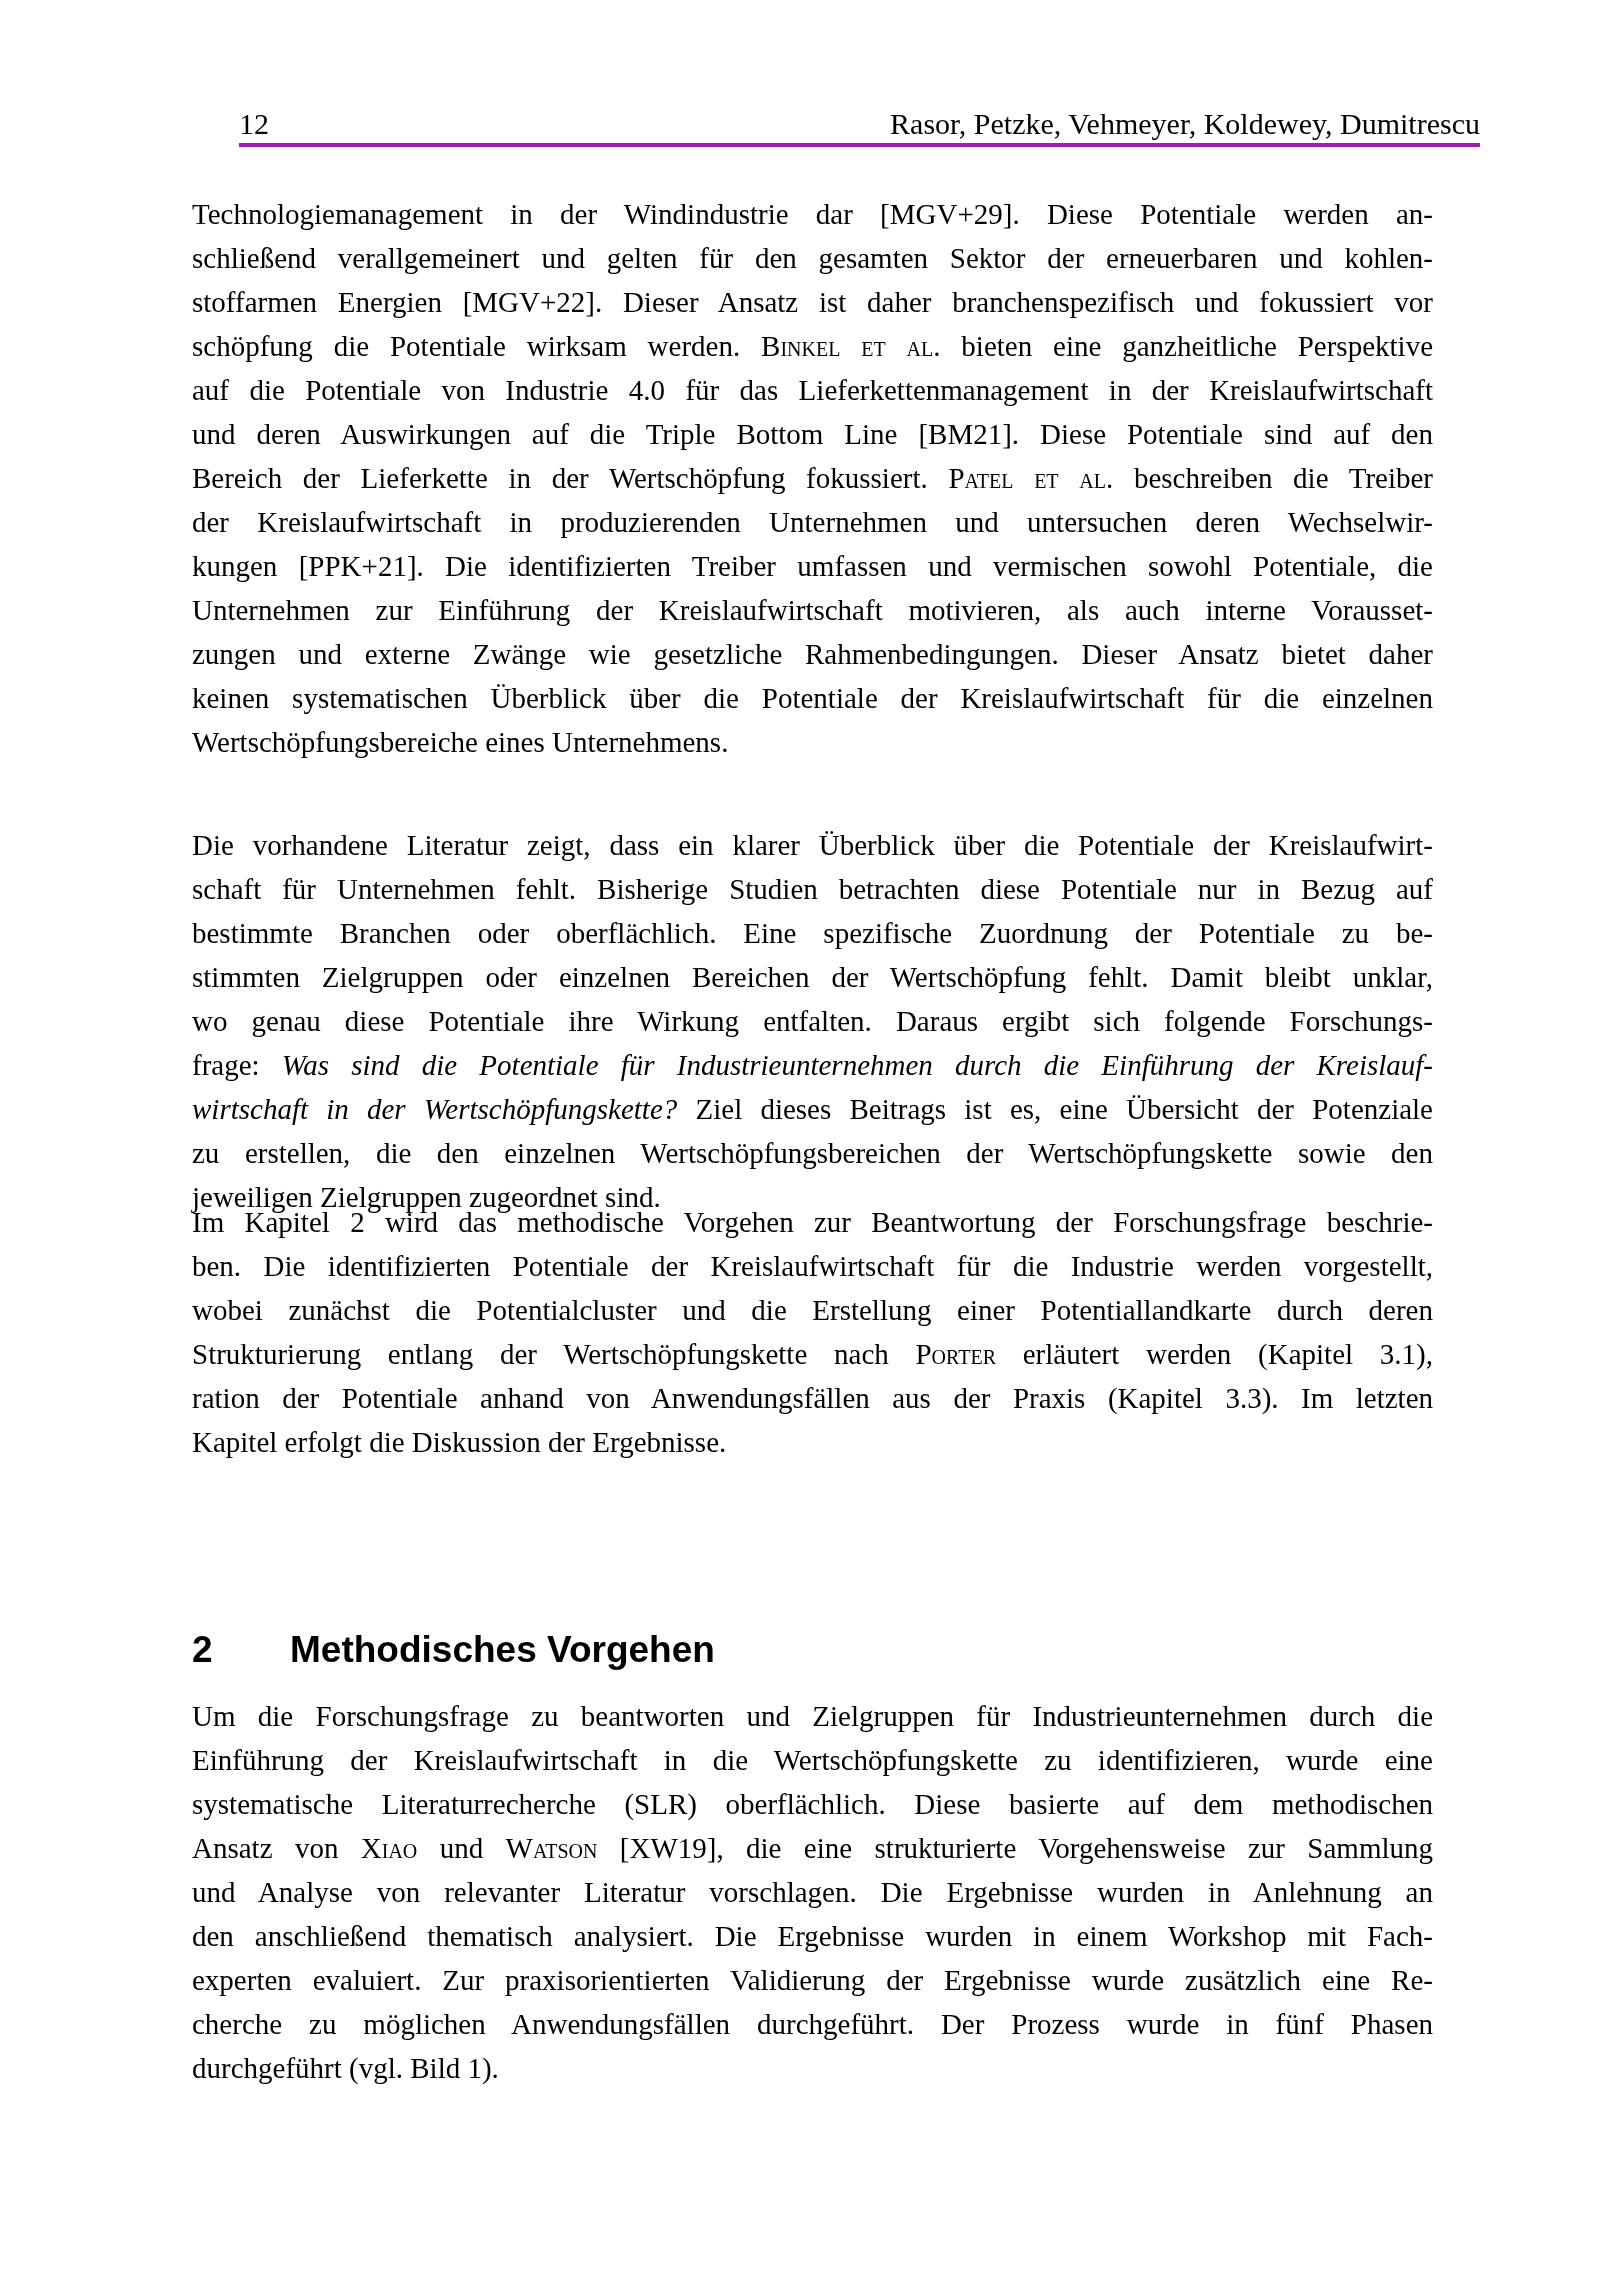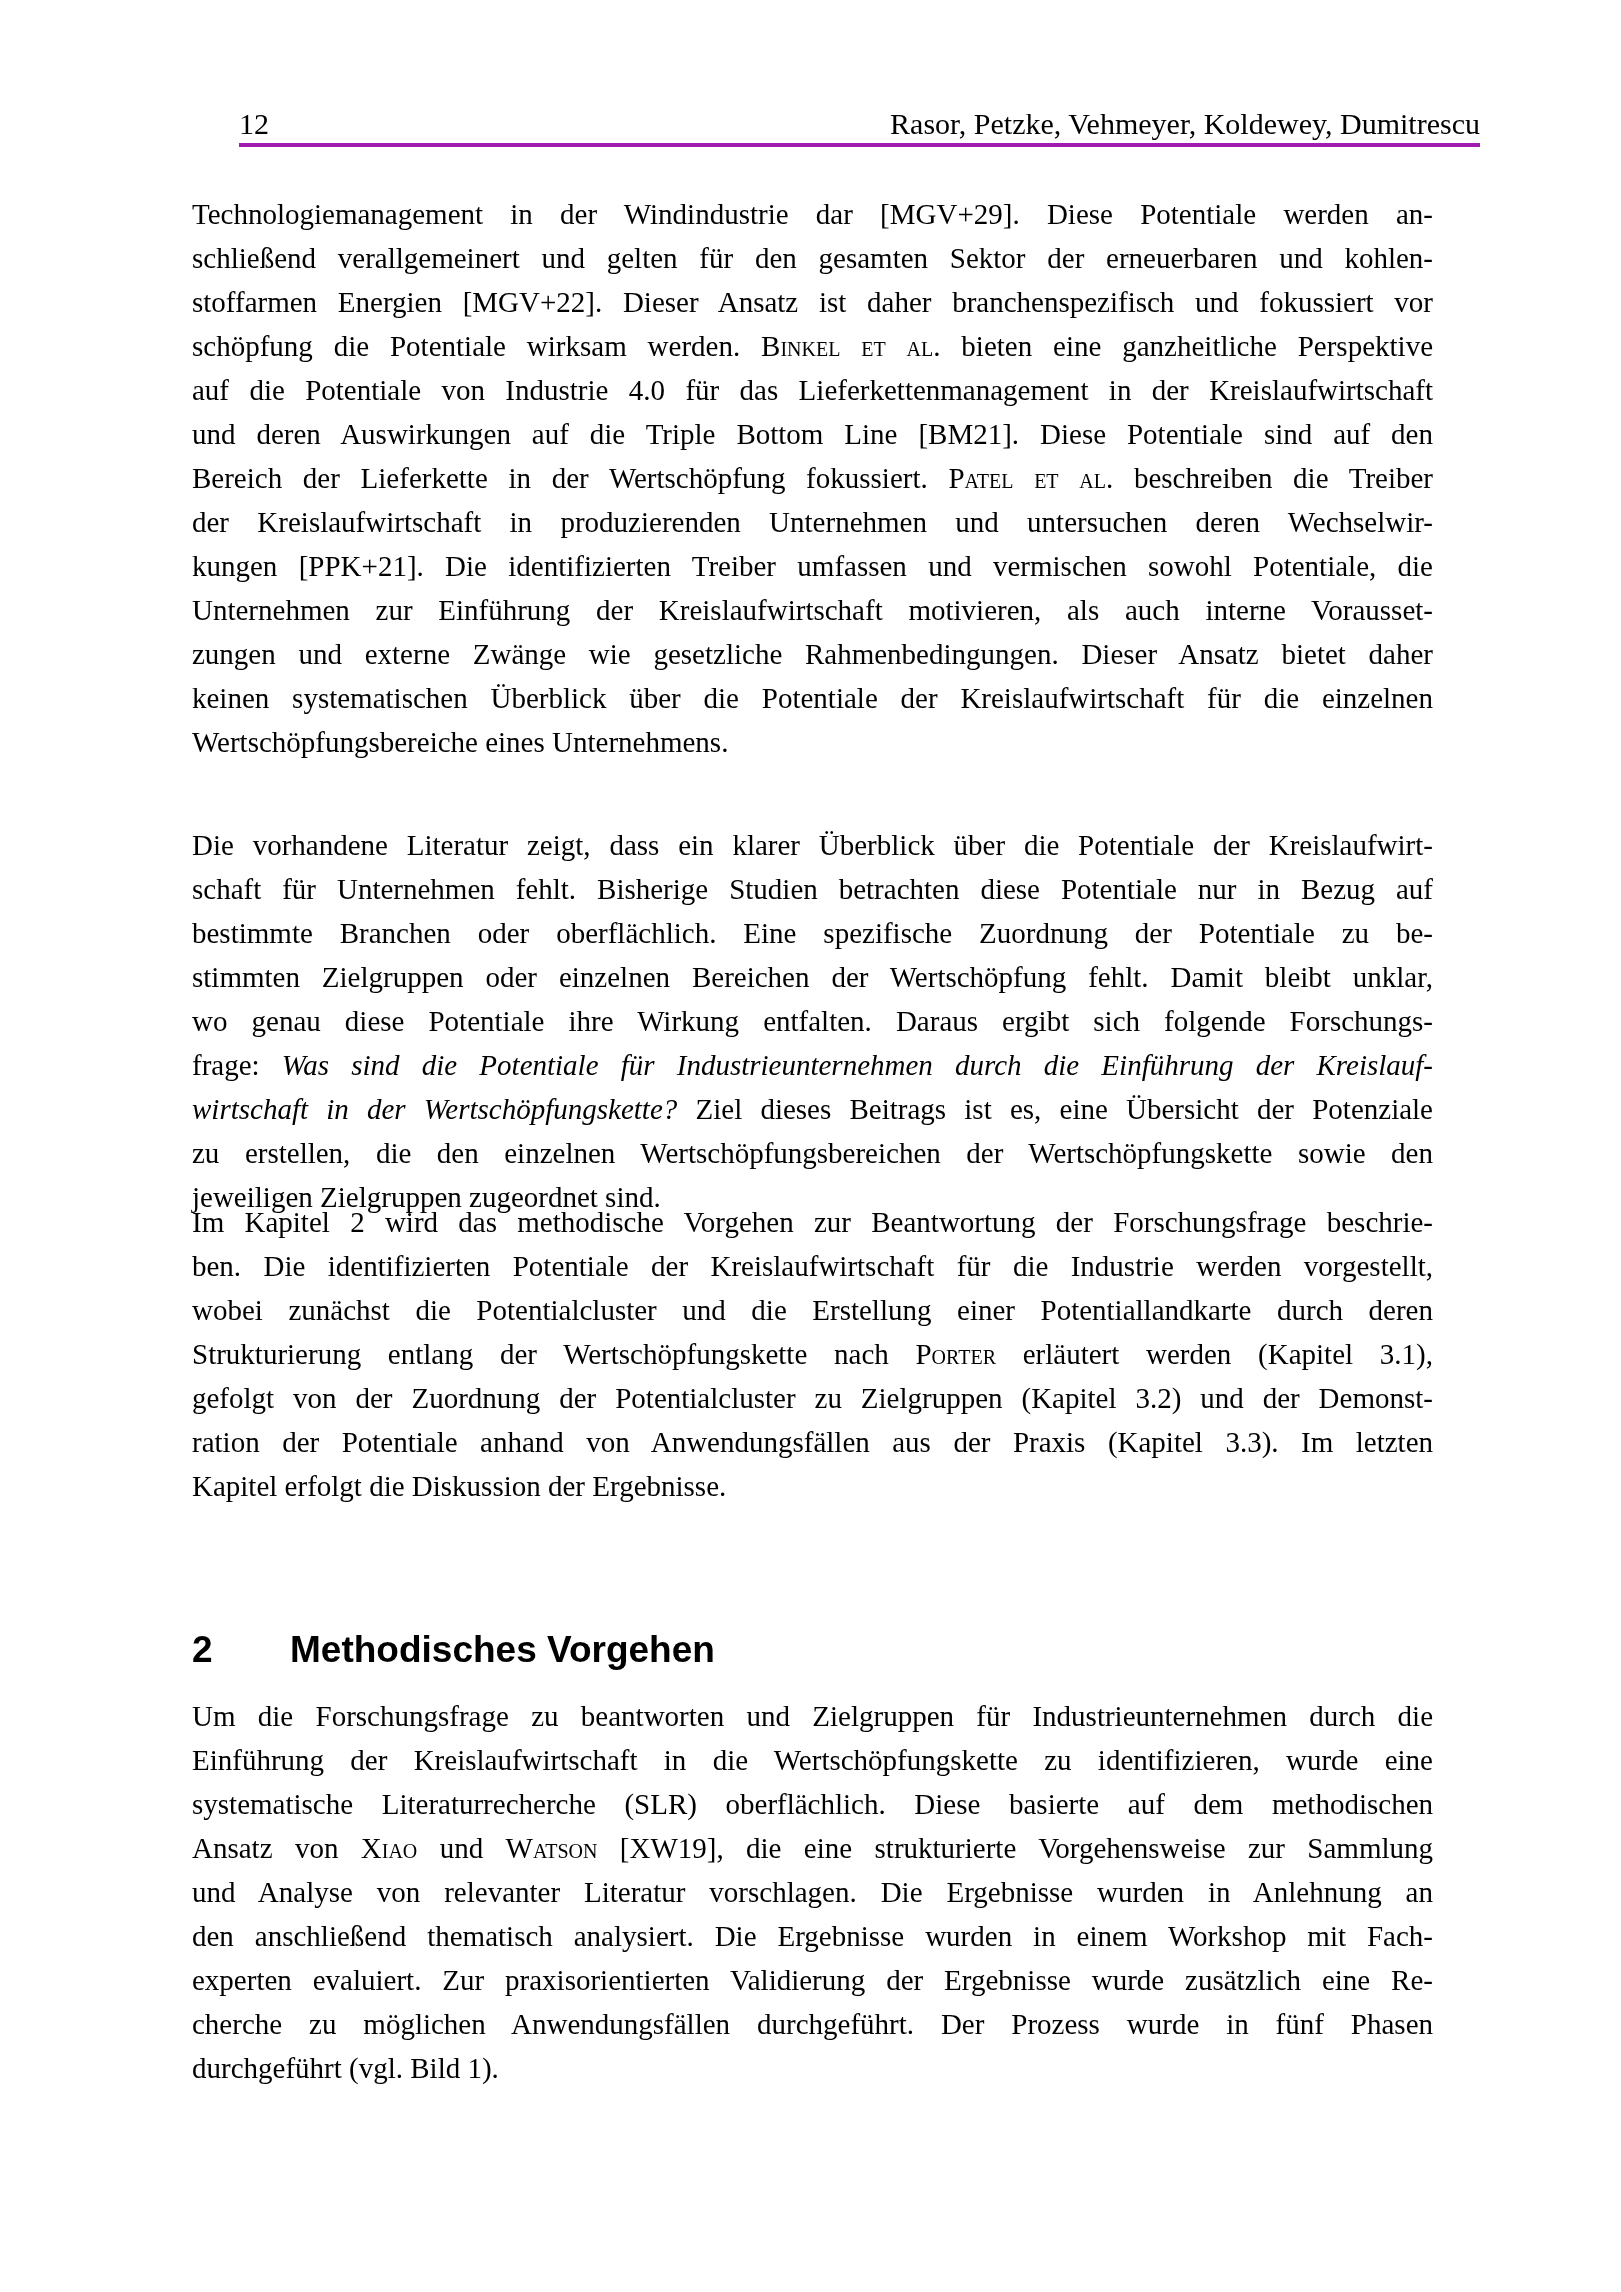--- a/index.html
+++ b/index.html
@@ -51,21 +51,20 @@
       <span class="ln">frage: <span class="it">Was sind die Potentiale für Industrieunternehmen durch die Einführung der Kreislauf-</span></span>
       <span class="ln"><span class="it">wirtschaft in der Wertschöpfungskette?</span> Ziel dieses Beitrags ist es, eine Übersicht der Potenziale</span>
       <span class="ln">zu erstellen, die den einzelnen Wertschöpfungsbereichen der Wertschöpfungskette sowie den</span>
       <span class="ln last">jeweiligen Zielgruppen zugeordnet sind.</span>
     </div>
   <div class="para" id="p2" style="top:1200px;">
       <span class="ln">Im Kapitel 2 wird das methodische Vorgehen zur Beantwortung der Forschungsfrage beschrie-</span>
       <span class="ln">ben. Die identifizierten Potentiale der Kreislaufwirtschaft für die Industrie werden vorgestellt,</span>
       <span class="ln">wobei zunächst die Potentialcluster und die Erstellung einer Potentiallandkarte durch deren</span>
       <span class="ln">Strukturierung entlang der Wertschöpfungskette nach <span class="sc">Porter</span> erläutert werden (Kapitel 3.1),</span>
-      <span class="ln">gefolgt von der Zuordnung der Potentialcluster zu Zielgruppen (Kapitel 3.2) und der Demonst-</span>
       <span class="ln">ration der Potentiale anhand von Anwendungsfällen aus der Praxis (Kapitel 3.3). Im letzten</span>
       <span class="ln last">Kapitel erfolgt die Diskussion der Ergebnisse.</span>
     </div>
 
   <div class="h2">
     <span class="num">2</span><span>Methodisches Vorgehen</span>
   </div>
 
   <div class="para" id="s0" style="top:1694px;">
       <span class="ln">Um die Forschungsfrage zu beantworten und Zielgruppen für Industrieunternehmen durch die</span>

